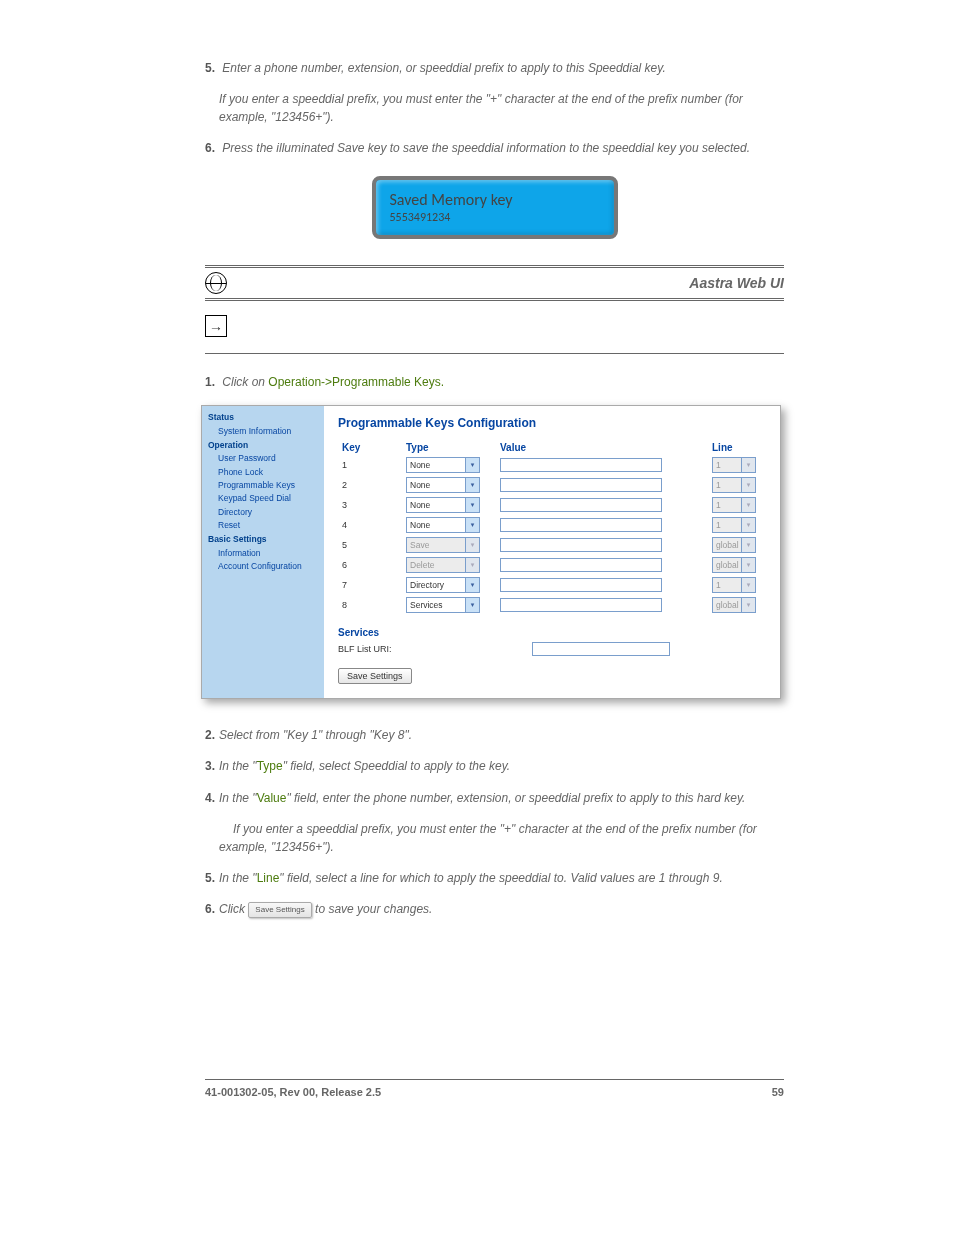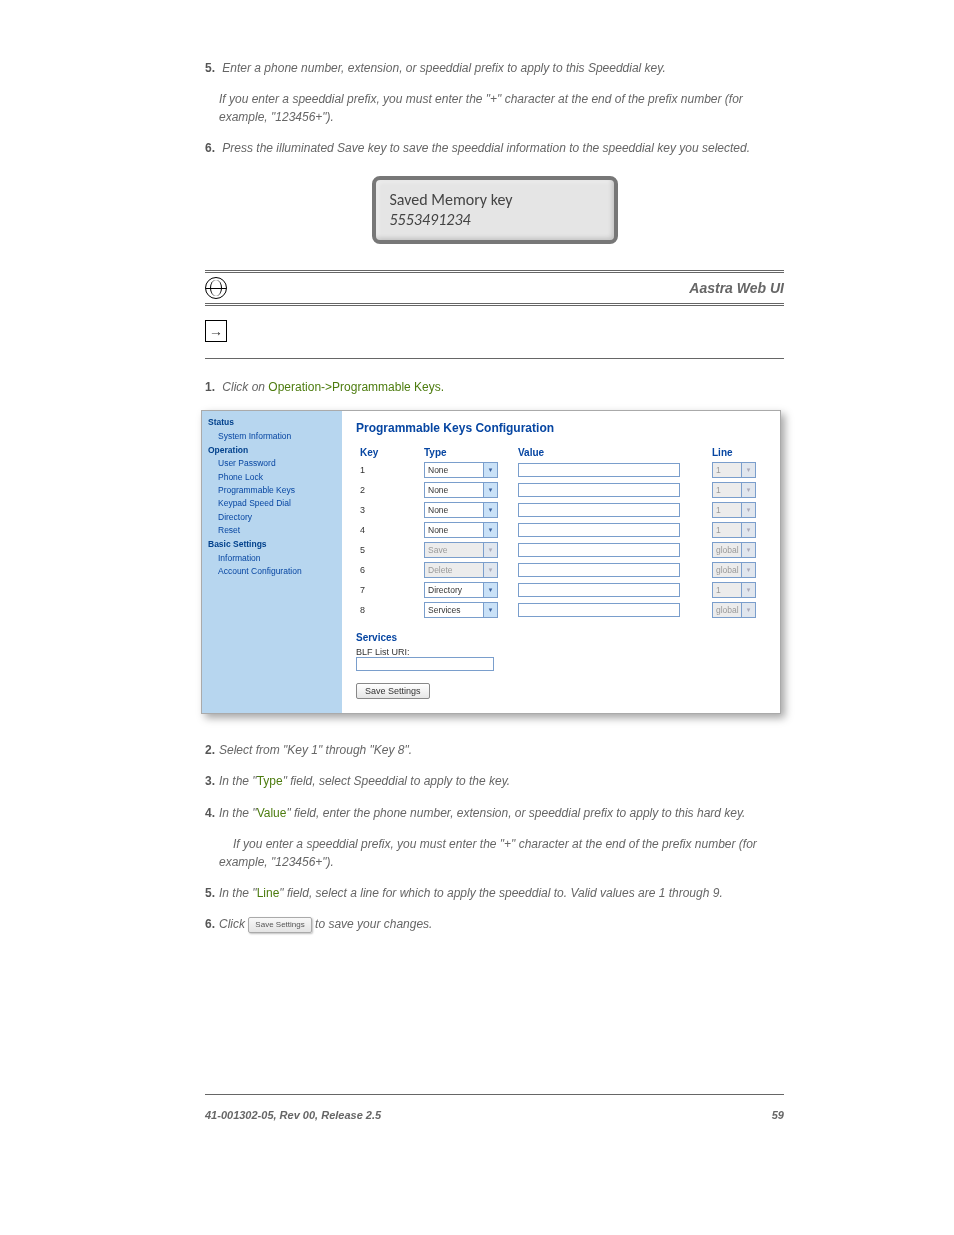--- a/index.html
+++ b/index.html
@@ -29,30 +29,30 @@
     width: 14px;
   }
   .instruction .content {
     display: inline;
   }
   .lcd-box {
     margin: 18px auto 26px auto;
     width: 210px;
     border: 4px solid #777;
     border-radius: 8px;
-    background: #e5e5e5;
+    background: #0ea5e9;
     padding: 10px 14px;
     box-shadow: inset -2px -2px 4px rgba(0,0,0,0.15), inset 2px 2px 4px rgba(255,255,255,0.4);
     font-family: Calibri, Arial, sans-serif;
     font-size: 16px;
     color: #444;
     line-height: 1.25;
   }
   .lcd-box .l1 { font-size: 16px; }
-  .lcd-box .l2 { font-size: 16px; font-style: italic; }
+  .lcd-box .l2 { font-size: 12px; }
   .section-bar-outer {
     border-top: 3px double #666;
     border-bottom: 3px double #666;
     padding: 4px 0;
     margin: 6px 0 12px 0;
   }
   .section-bar {
     display: flex;
     align-items: center;
     gap: 8px;
@@ -119,21 +119,21 @@
     box-shadow: 4px 4px 8px rgba(0,0,0,0.35);
     background: #fff;
     font-size: 9px;
     color: #333;
   }
   .webui {
     display: flex;
   }
   .sidebar {
     background: #b7d6ef;
-    width: 140px;
+    width: 122px;
     padding: 4px 0 14px 0;
     font-size: 8.5px;
     line-height: 1.45;
   }
   .sidebar .hdr {
     font-weight: bold;
     color: #02418c;
     padding: 1px 6px;
   }
   .sidebar .item {
@@ -206,23 +206,24 @@
     padding: 0 3px;
   }
   .services-hdr {
     color: #0746a2;
     font-weight: bold;
     font-size: 10px;
     margin-top: 12px;
   }
   .blf-row {
     display: flex;
+    align-items: center;
+    gap: 140px;
     margin-top: 4px;
     font-size: 9px;
-    flex-direction: column;
   }
   .blf-row input {
     border: 1px solid #7a9ecc;
     height: 12px;
     width: 130px;
     font-size: 8.5px;
     padding: 0 3px;
   }
   .save-btn {
     margin-top: 12px;
@@ -248,23 +249,22 @@
   }
   .steps {
     margin-top: 6px;
   }
   .bold-word { font-weight: normal; font-style: normal; color: #4d7c0f; }
   .footer {
     display: flex;
     justify-content: space-between;
     border-top: 1px solid #666;
     margin-top: 160px;
-    padding-top: 14px;
+    padding-top: 6px;
     font-size: 11px;
-    font-style: italic;
     font-weight: bold;
     color: #666;
   }
 </style>
 </head>
 <body>
 
 <div class="page">
 
   <div class="instruction">

